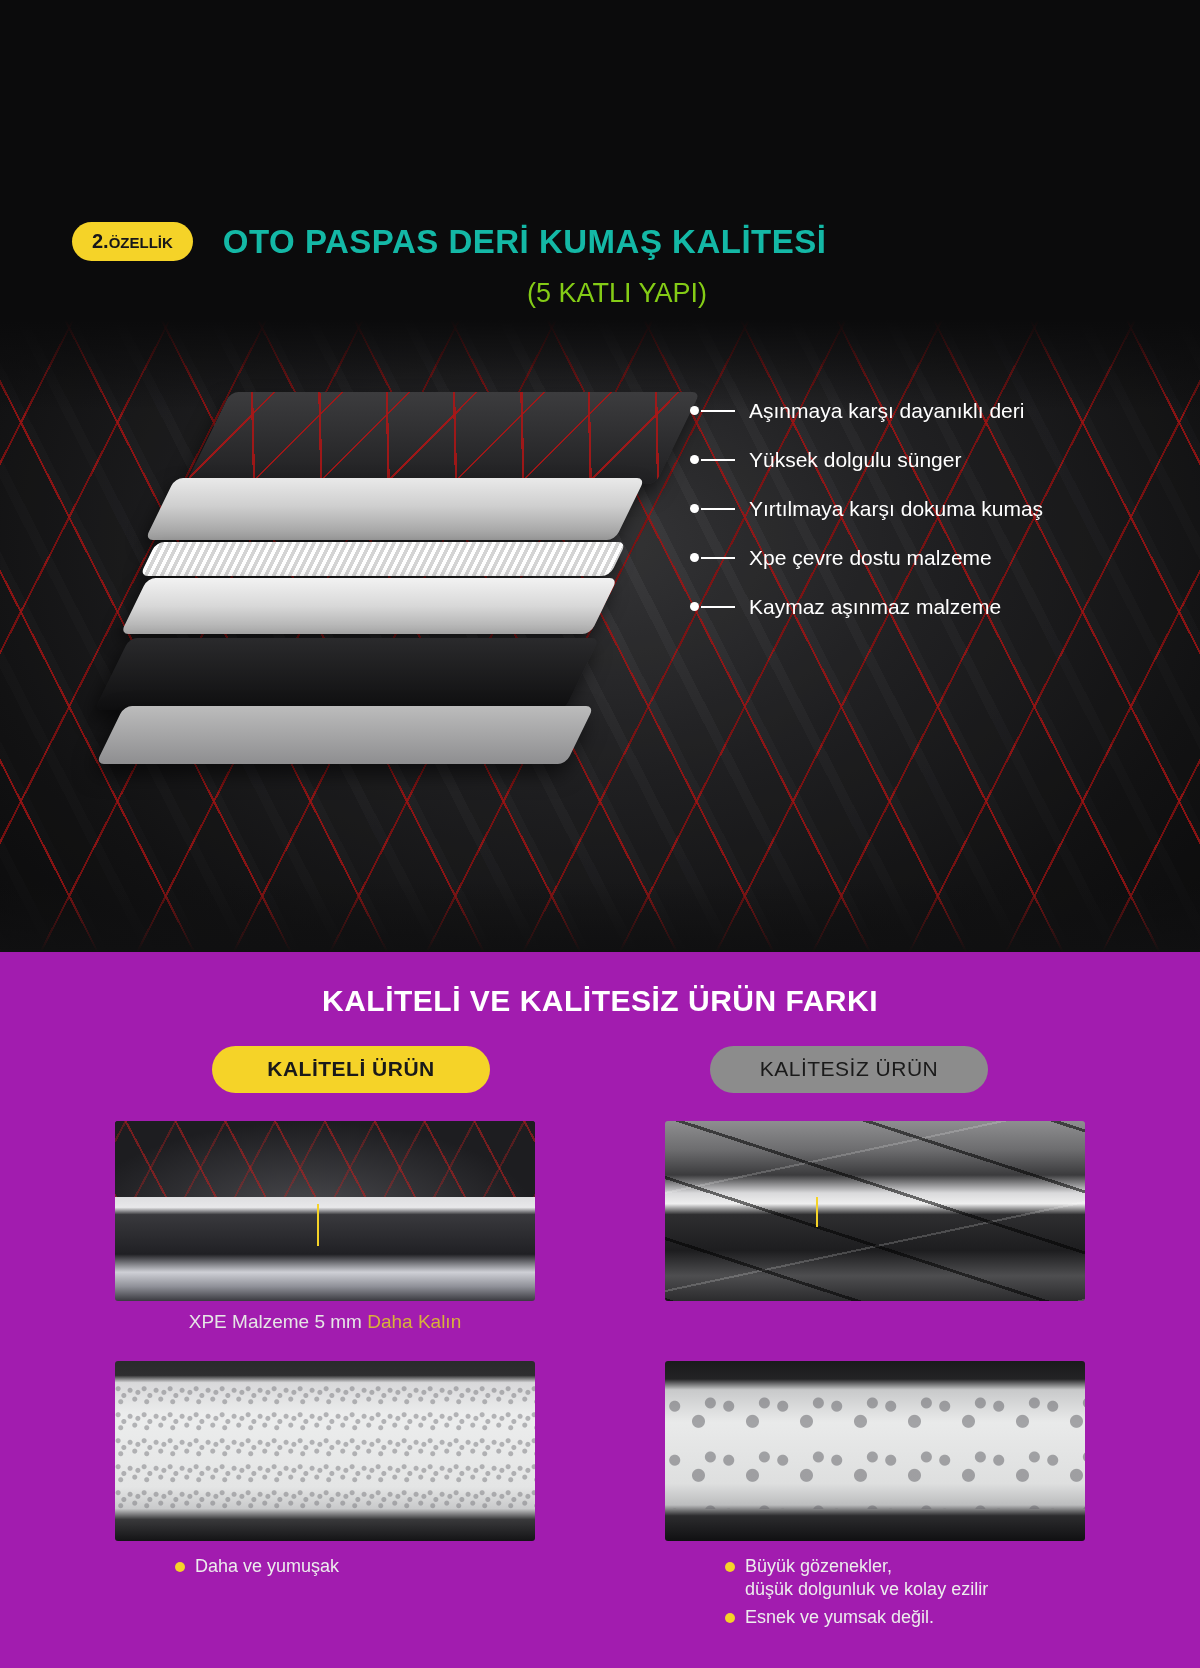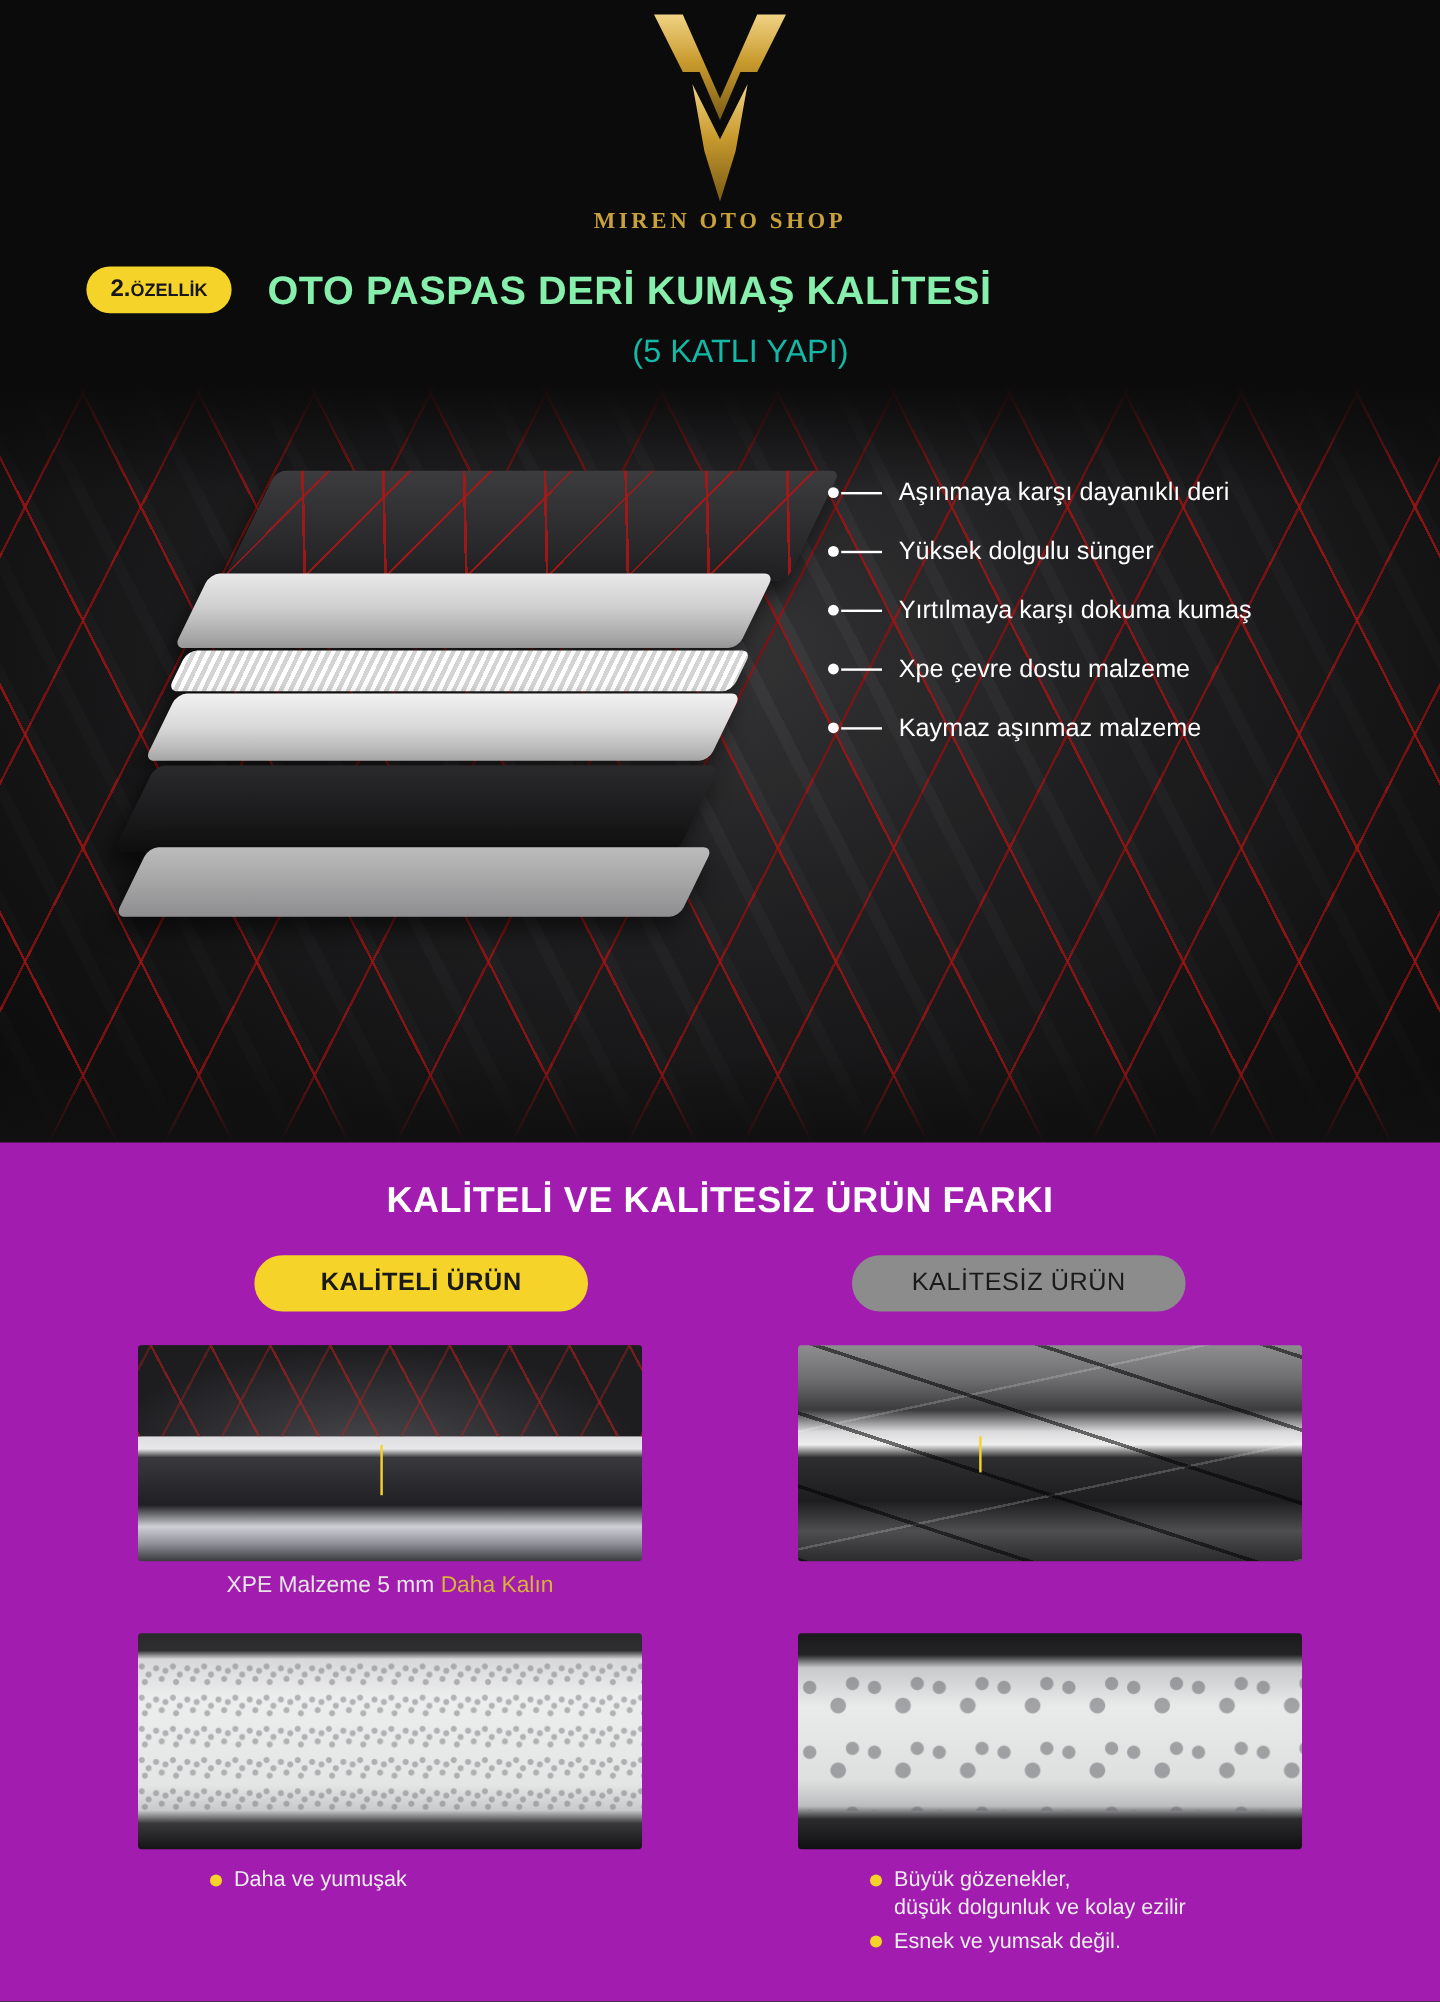--- a/index.html
+++ b/index.html
@@ -69,33 +69,33 @@
     font-weight: bold;
     white-space: nowrap;
     line-height: 1;
   }
   .badge-feature .small {
     font-size: 15px;
     font-weight: bold;
   }
   .headline-main {
     margin-left: 30px;
-    color: #86efac;
+    color: #14b8a6;
     font-size: 33px;
     font-weight: bold;
     letter-spacing: 0.5px;
     white-space: nowrap;
   }
   .headline-sub {
     position: absolute;
     top: 278px;
     left: 0;
     width: 1200px;
     text-align: center;
-    color: #14b8a6;
+    color: #84cc16;
     font-size: 27px;
     z-index: 6;
     padding-left: 34px;
     box-sizing: border-box;
   }
 
   
   .quilt-bg {
     position: absolute;
     top: 320px;
@@ -428,34 +428,20 @@
 </style>
 </head>
 <body>
 
 <div class="top-section">
 
   <div class="quilt-bg"></div>
   <div class="quilt-fade-top"></div>
   <div class="quilt-fade-bottom"></div>
 
-  <div class="logo-wrap">
-    <svg class="logo-mark" viewBox="0 0 130 165">
-      <defs>
-        <linearGradient id="goldgrad" x1="0" y1="0" x2="0" y2="1">
-          <stop offset="0%" stop-color="#f0d284"></stop>
-          <stop offset="45%" stop-color="#c99b2e"></stop>
-          <stop offset="100%" stop-color="#7a5a15"></stop>
-        </linearGradient>
-      </defs>
-      <path d="M10 4 L34 4 L65 74 L96 4 L120 4 L96 52 L82 52 L65 92 L48 52 L34 52 Z" fill="url(#goldgrad)"></path>
-      <path d="M42 62 L65 108 L88 62 L78 118 L65 160 L52 118 Z" fill="url(#goldgrad)"></path>
-    </svg>
-    <div class="logo-text">MIREN OTO SHOP</div>
-  </div>
 
   <div class="headline-row">
     <div class="badge-feature">
       <span>2.</span><span class="small">ÖZELLİK</span>
     </div>
     <div class="headline-main">OTO PASPAS DERİ KUMAŞ  KALİTESİ</div>
   </div>
   <div class="headline-sub">(5 KATLI YAPI)</div>
 
   <div class="stack">

